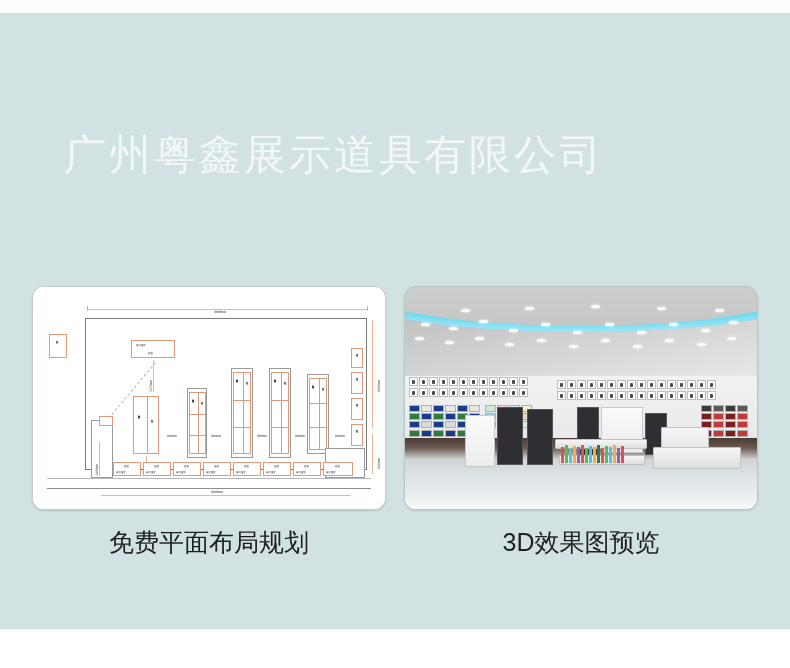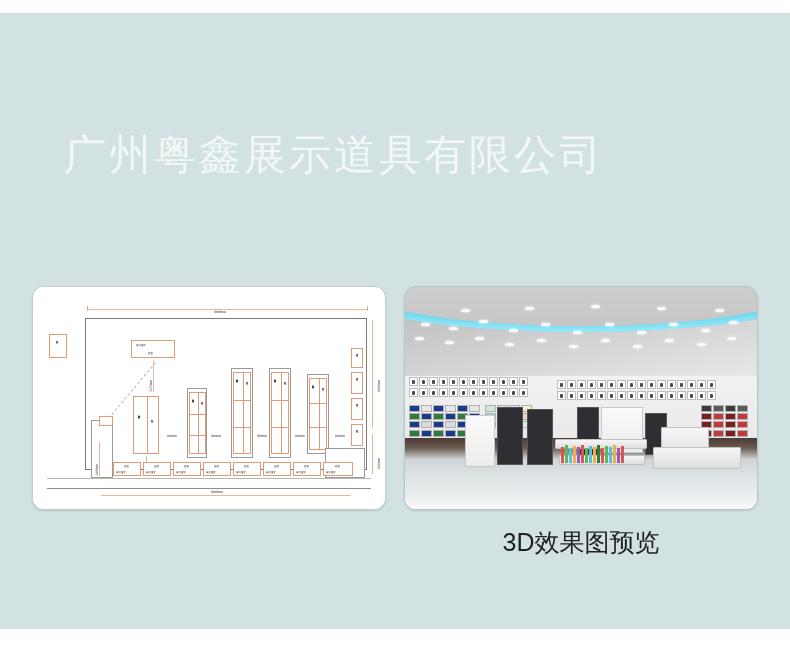--- a/index.html
+++ b/index.html
@@ -750,16 +750,17 @@
 
         <div class="counter" style="left:256px; top:140px; width:48px; height:34px;"></div>
         <div class="counter" style="left:248px; top:160px; width:88px; height:22px;"></div>
 
       </div>
     </div>
 
   </div>
 
   <div id="captions">
+    <div class="caption" id="caption-floorplan">免费平面布局规划</div>
     <div class="caption" id="caption-render">3D效果图预览</div>
   </div>
 
 </div>
 
 </body></html>

